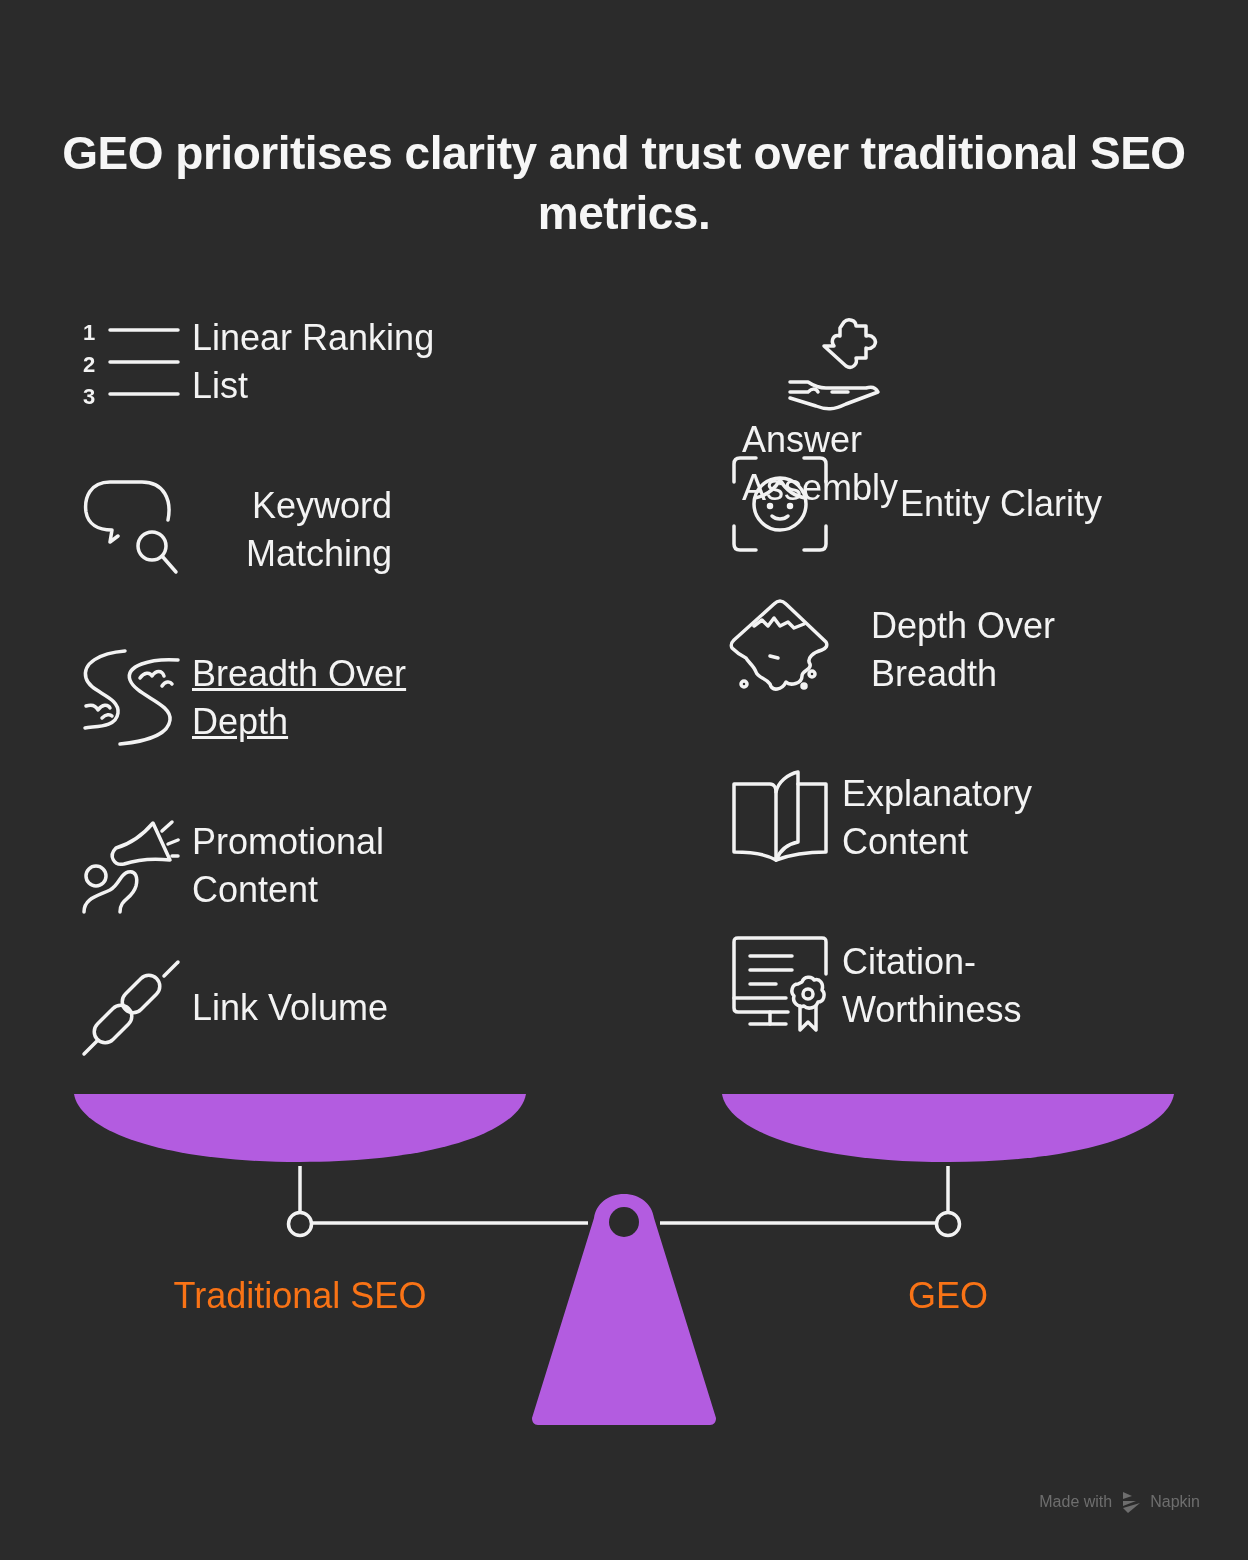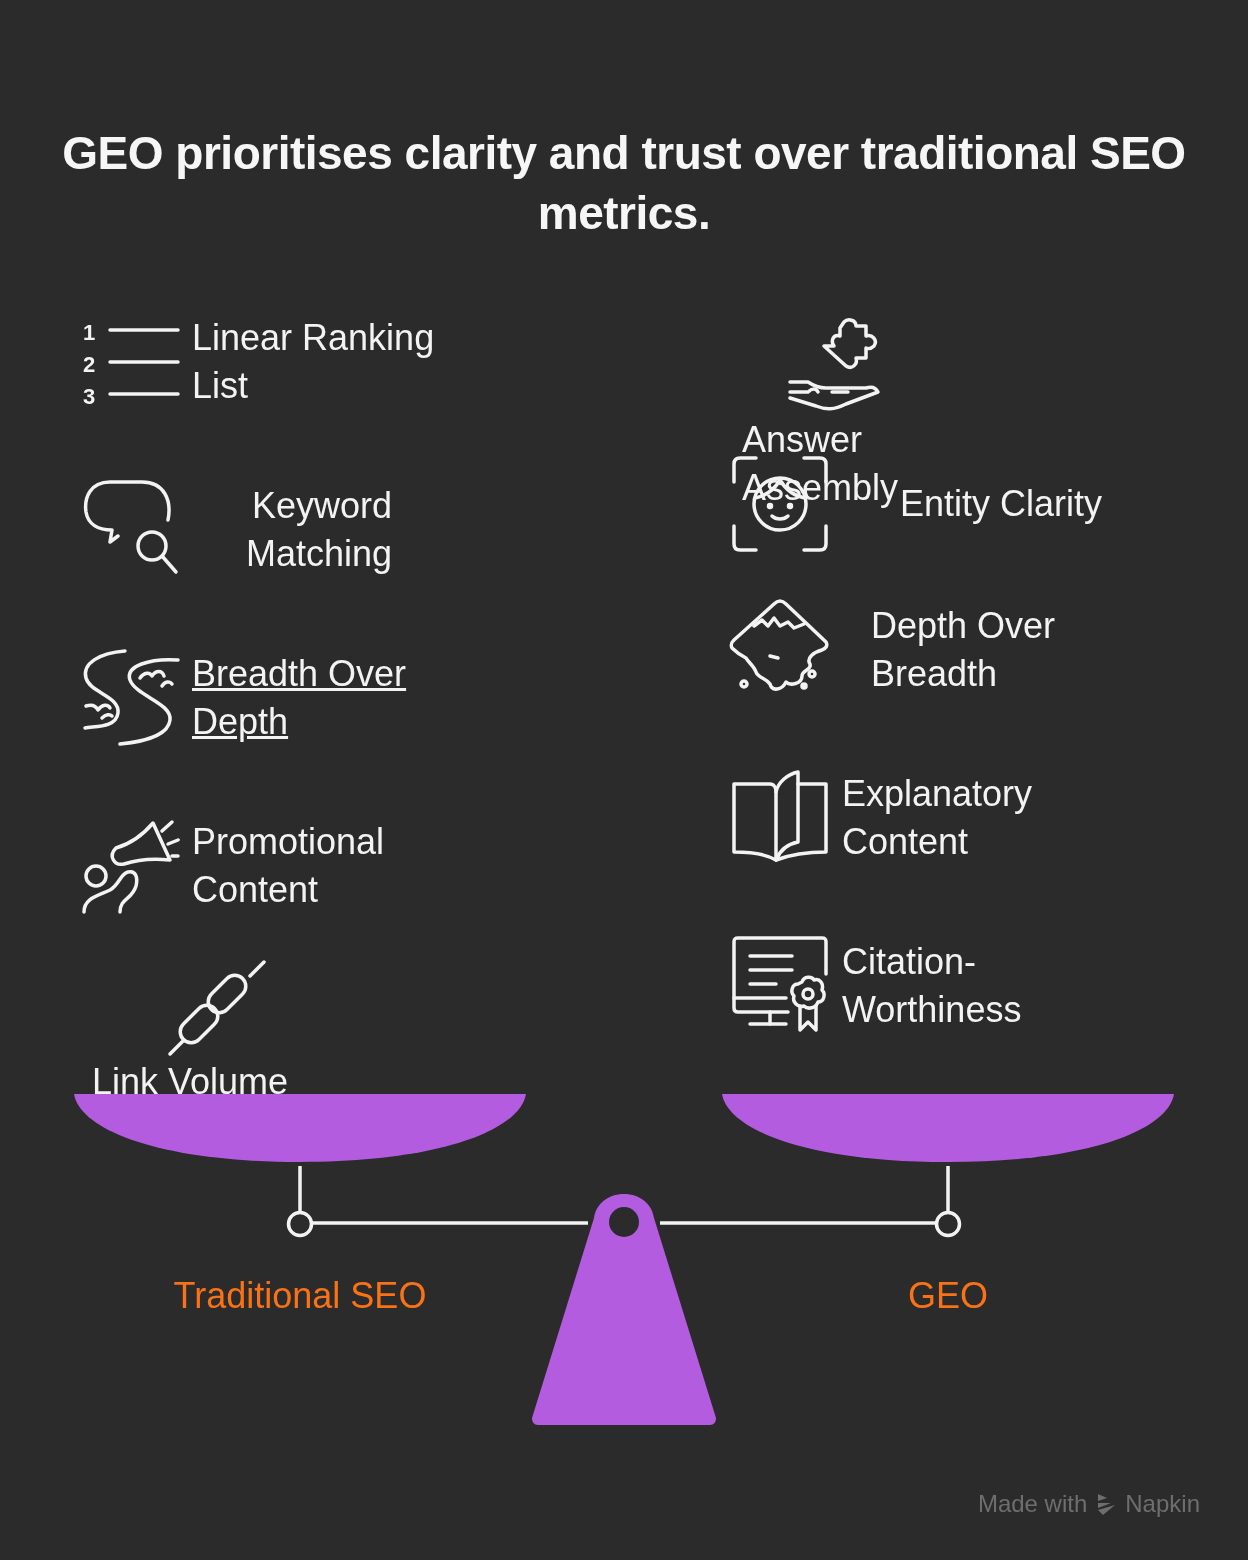--- a/index.html
+++ b/index.html
@@ -10,21 +10,21 @@
   .title {
     position:absolute; left:60px; top:98px; width:1128px; text-align:center;
     font-size:46px; font-weight:bold; line-height:60px; letter-spacing:-0.5px; color:#f6f6f6;margin-top:25px;
   }
   .item { position:absolute; display:flex; align-items:center; }
   .icon { width:100px; height:100px; flex:0 0 100px; display:flex; align-items:center; justify-content:center; }
   .icon svg { width:100px; height:100px; overflow:visible; }
   .label { margin-left:12px; font-size:36px; line-height:48px; color:#f3f3f3; }
   .scale { position:absolute; left:0; top:0; width:1248px; height:1560px; pointer-events:none; }
   .side-label { position:absolute; font-size:36px; line-height:44px; text-align:center; color:#f97316; }
-  .footer { position:absolute; right:48px; top:1490px; font-size:24px; color:#6e6e6e; display:flex; align-items:center; gap:8px; }
+  .footer { position:absolute; right:48px; top:1490px; font-size:16px; color:#6e6e6e; display:flex; align-items:center; gap:8px; }
   .footer svg { width:22px; height:24px; }
   svg path, svg line, svg circle, svg rect, svg polyline, svg polygon, svg ellipse { vector-effect:non-scaling-stroke; }
 </style>
 </head>
 <body>
 
 <div class="title">GEO prioritises clarity and trust over traditional SEO metrics.</div>
 
 <div class="item" style="left:80px; top:312px;">
   <div class="icon">
@@ -72,21 +72,21 @@
       <line x1="82" y1="15" x2="92" y2="6"></line>
       <line x1="88" y1="28" x2="98" y2="24"></line>
       <line x1="92" y1="40" x2="98" y2="40"></line>
       <circle cx="16" cy="60" r="10"></circle>
       <path d="M4 96 C4 82 18 80 30 74 C40 68 40 58 48 56 C56 54 58 62 56 70 C52 84 40 82 40 96"></path>
     </svg>
   </div>
   <div class="label" style="width:260px;">Promotional Content</div>
 </div>
 
-<div class="item" style="left:80px; top:958px;flex-direction:column;">
+<div class="item" style="left:80px; top:958px;">
   <div class="icon">
     <svg viewBox="0 0 100 100" fill="none" stroke="#f3f3f3" stroke-width="3.5" stroke-linecap="round" stroke-linejoin="round">
       <line x1="98" y1="4" x2="84" y2="18"></line>
       <rect x="50" y="14" width="22" height="44" rx="11" transform="rotate(45 61 36)"></rect>
       <rect x="22" y="44" width="22" height="44" rx="11" transform="rotate(45 33 66)"></rect>
       <line x1="18" y1="82" x2="4" y2="96"></line>
     </svg>
   </div>
   <div class="label" style="width:260px;">Link Volume</div>
 </div>

